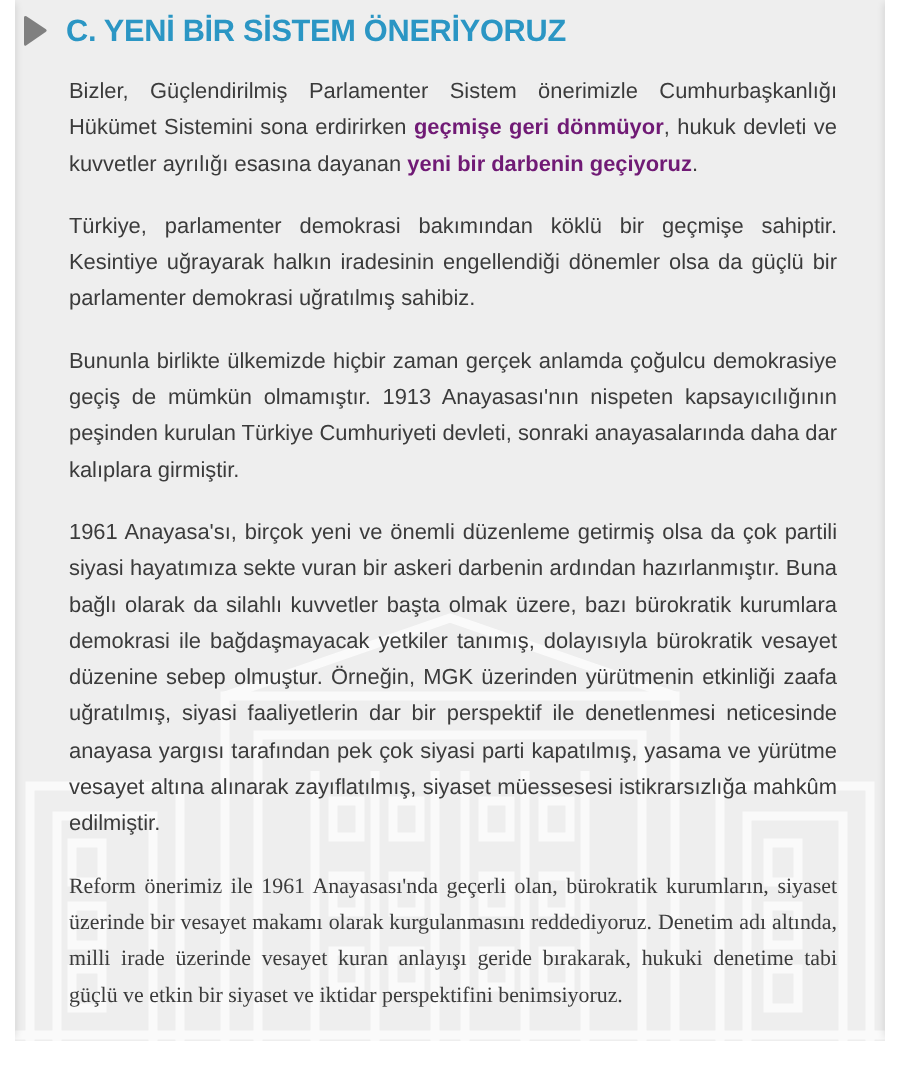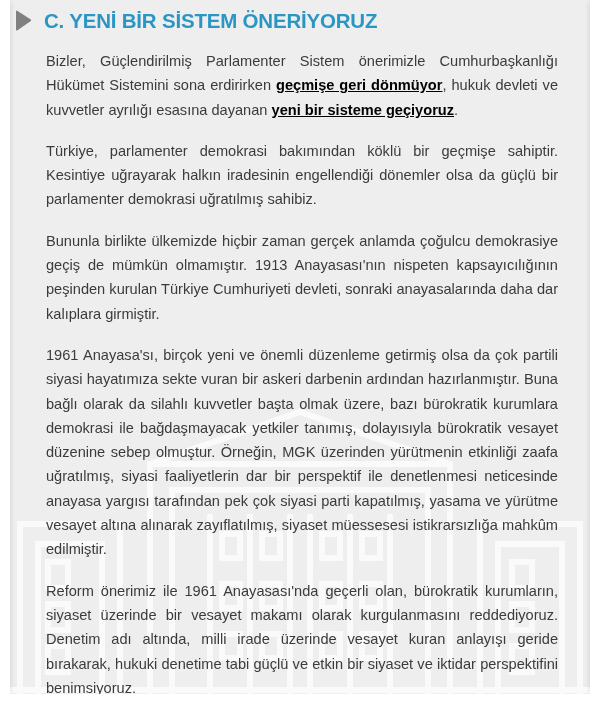--- a/index.html
+++ b/index.html
@@ -86,22 +86,22 @@
   .para {
     color: #3b3b3b;
     font-size: 14.6px;
     line-height: 24.3px;
     margin: 0 0 17px 0;
     text-align: justify;
     text-justify: inter-word;
     hyphens: manual;
     -webkit-hyphens: manual;
   }
-  .para:last-child { margin-bottom: 0; }
-  .para b { font-weight: bold; color: #000000; text-decoration: underline; }
+  .para:last-child { margin-bottom: 0; font-family: Liberation Serif, serif; }
+  .para b { font-weight: bold; color: #701a75; }
 </style>
 </head>
 <body>
 
 <div id="page">
 
   <div class="gutter left"></div>
   <div class="gutter right"></div>
 
   <div id="watermark">
@@ -152,20 +152,20 @@
 
   <div id="content">
 
     <h2 class="section-heading">
       <svg class="tri-icon" viewBox="0 0 22 24" aria-hidden="true">
         <path d="M4 2.8 Q4 1 5.6 1.9 L18.4 10.3 Q19.8 11.3 18.4 12.3 L5.6 21.2 Q4 22.2 4 20.4 Z" fill="#808080"></path>
       </svg>
       <span class="heading-text">C. YENİ BİR SİSTEM ÖNERİYORUZ</span>
     </h2>
 
-    <p class="para">Bizler, Güçlendirilmiş Parlamenter Sistem önerimizle Cumhurbaşkanlığı Hükümet Sistemini sona erdirirken <b>geçmişe geri dönmüyor</b>, hukuk devleti ve kuvvetler ayrılığı esasına dayanan <b>yeni bir sisteme geçiyoruz</b>.</p>
+    <p class="para">Bizler, Güçlendirilmiş Parlamenter Sistem önerimizle Cumhurbaşkanlığı Hükümet Sistemini sona erdirirken <b>geçmişe geri dönmüyor</b>, hukuk devleti ve kuvvetler ayrılığı esasına dayanan <b>yeni bir darbenin geçiyoruz</b>.</p>
     <p class="para">Türkiye, parlamenter demokrasi bakımından köklü bir geçmişe sahiptir. Kesintiye uğrayarak halkın iradesinin engellendiği dönemler olsa da güçlü bir parlamenter demokrasi uğratılmış sahibiz.</p>
     <p class="para">Bununla birlikte ülkemizde hiçbir zaman gerçek anlamda çoğulcu demokrasiye geçiş de mümkün olmamıştır. 1913 Anayasası'nın nispeten kapsayıcılığının peşinden kurulan Türkiye Cumhuriyeti devleti, sonraki anayasalarında daha dar kalıplara girmiştir.</p>
     <p class="para">1961 Anayasa'sı, birçok yeni ve önemli düzenleme getirmiş olsa da çok partili siyasi hayatımıza sekte vuran bir askeri darbenin ardından hazırlanmıştır. Buna bağlı olarak da silahlı kuvvetler başta olmak üzere, bazı bürokratik kurumlara demokrasi ile bağdaşmayacak yetkiler tanımış, dolayısıyla bürokratik vesayet düzenine sebep olmuştur. Örneğin, MGK üzerinden yürütmenin etkinliği zaafa uğratılmış, siyasi faaliyetlerin dar bir perspektif ile denetlenmesi neticesinde anayasa yargısı tarafından pek çok siyasi parti kapatılmış, yasama ve yürütme vesayet altına alınarak zayıflatılmış, siyaset müessesesi istikrarsızlığa mahkûm edilmiştir.</p>
     <p class="para">Reform önerimiz ile 1961 Anayasası'nda geçerli olan, bürokratik kurumların, siyaset üzerinde bir vesayet makamı olarak kurgulanmasını reddediyoruz. Denetim adı altında, milli irade üzerinde vesayet kuran anlayışı geride bırakarak, hukuki denetime tabi güçlü ve etkin bir siyaset ve iktidar perspektifini benimsiyoruz.</p>
 
   </div>
 </div>
 
 </body></html>

